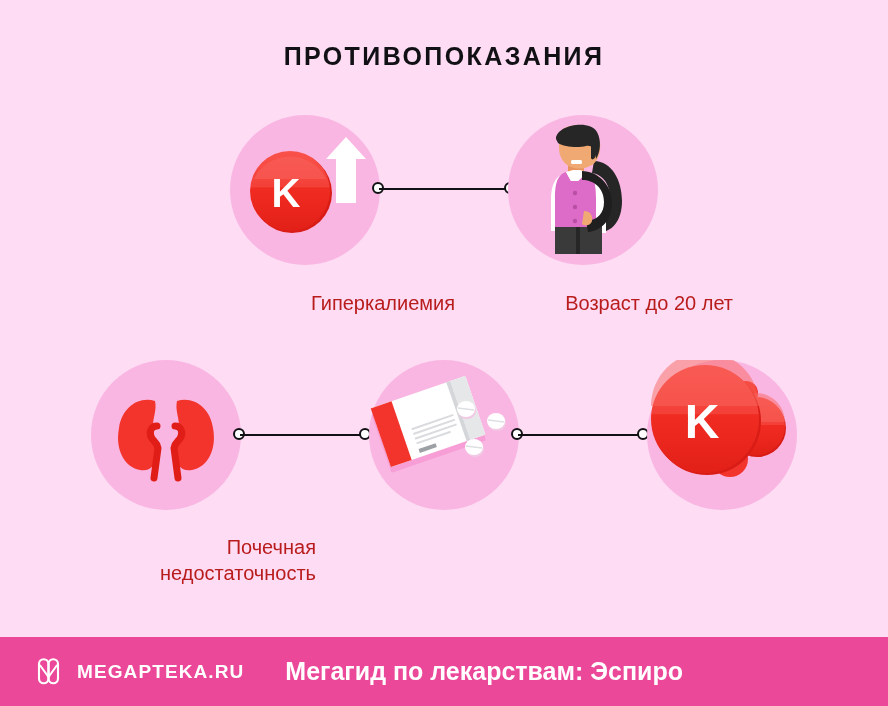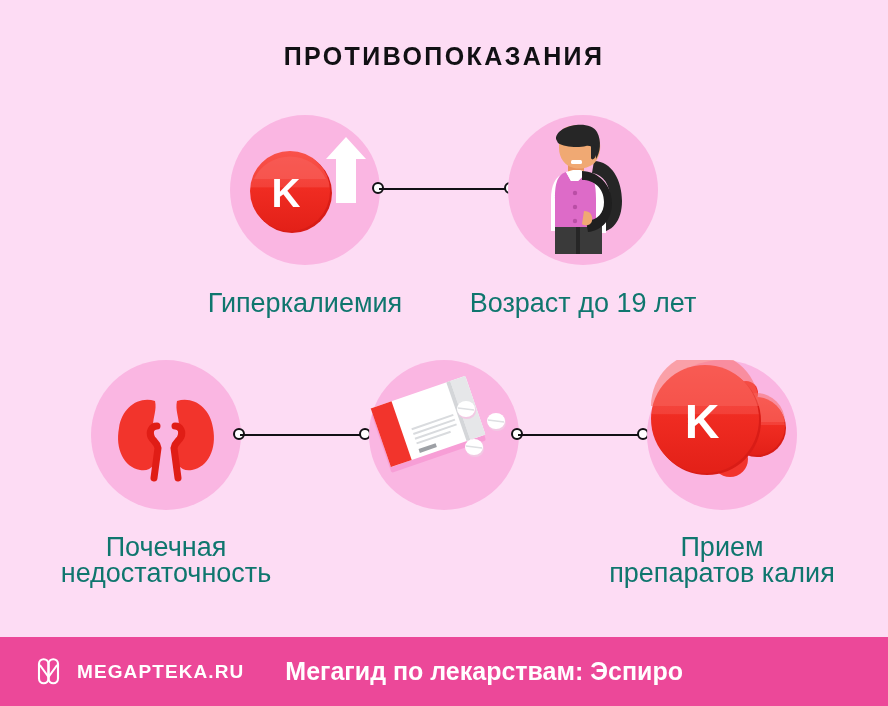--- a/index.html
+++ b/index.html
@@ -54,24 +54,24 @@
     position: absolute;
     left: 0; top: 0;
     width: 150px;
     height: 150px;
   }
   .icon-wrap svg { display: block; }
 
   
   .caption {
     position: absolute;
-    text-align: center;
-    font-size: 27px;
+    text-align: right;
+    font-size: 20px;
     line-height: 26px;
-    color: #0f766e;
+    color: #b91c1c;
     white-space: pre-line;
   }
 
   
   .connector {
     position: absolute;
     height: 16px;
   }
   .connector .bar {
     position: absolute;
@@ -190,21 +190,21 @@
         <circle cx="67" cy="78" r="2.2" fill="#B94FA5"></circle>
         <circle cx="67" cy="92" r="2.2" fill="#B94FA5"></circle>
         <circle cx="67" cy="106" r="2.2" fill="#B94FA5"></circle>
 
         <path d="M74 56 C90 56 104 70 104 88 C104 104 94 116 80 117 L78 106 C90 105 96 98 96 87 C96 73 86 65 74 65 Z" fill="#1F1F1F"></path>
 
         <path d="M76 96 C82 96 85 100 84 106 C83 110 78 112 74 109 Z" fill="#F0A973"></path>
       </svg>
     </div>
   </div>
-  <div class="caption" style="left:433px; top:290px; width:300px;">Возраст до 19 лет</div>
+  <div class="caption" style="left:433px; top:290px; width:300px;">Возраст до 20 лет</div>
 
   <div class="node" style="left:91px; top:360px;">
     <div class="circle-bg"></div>
     <div class="icon-wrap">
       <svg width="150" height="150" viewBox="0 0 150 150">
 
         <path d="M64 41 C47 36 31 48 28 68 C24 89 33 107 49 110 C60 112 66 104 66 92 C66 82 62 74 62 66 C62 57 66 50 64 41 Z" fill="#F2342C"></path>
 
         <path d="M86 41 C103 36 119 48 122 68 C126 89 117 107 101 110 C90 112 84 104 84 92 C84 82 88 74 88 66 C88 57 84 50 86 41 Z" fill="#F2342C"></path>
 
@@ -294,22 +294,20 @@
 
         <circle cx="83" cy="99" r="18" fill="#F2342C"></circle>
 
         <circle cx="60" cy="61" r="54" fill="#D91C16"></circle>
         <circle cx="58" cy="59" r="54" fill="url(#sphereGrad2)"></circle>
         <path d="M4 46 A54 54 0 0 1 112 46 Z" fill="#F8635C" opacity="0.5"></path>
         <text x="55" y="78" font-family="'Liberation Sans', sans-serif" font-size="48" font-weight="bold" fill="#FFFFFF" text-anchor="middle">K</text>
       </svg>
     </div>
   </div>
-  <div class="caption" style="left:572px; top:534px; width:300px;">Прием
-препаратов калия</div>
 
   <div class="footer">
     <div class="footer-logo">
       <svg class="logo-mark" width="31" height="31" viewBox="0 0 31 31">
         <path d="M6 8 C6 5.3 8.1 3.2 10.7 3.2 C13.3 3.2 15.4 5.3 15.4 8 L15.4 22.5 C15.4 25.2 13.3 27.3 10.7 27.3 C8.1 27.3 6 25.2 6 22.5 Z" fill="none" stroke="#FFFFFF" stroke-width="2.1"></path>
         <path d="M25 8 C25 5.3 22.9 3.2 20.3 3.2 C17.7 3.2 15.6 5.3 15.6 8 L15.6 22.5 C15.6 25.2 17.7 27.3 20.3 27.3 C22.9 27.3 25 25.2 25 22.5 Z" fill="none" stroke="#FFFFFF" stroke-width="2.1"></path>
         <path d="M7.2 9.5 L15.5 21 L23.8 9.5" fill="none" stroke="#FFFFFF" stroke-width="2.1" stroke-linecap="round" stroke-linejoin="round"></path>
       </svg>
       <span class="logo-text">MEGAPTEKA.RU</span>
     </div>

